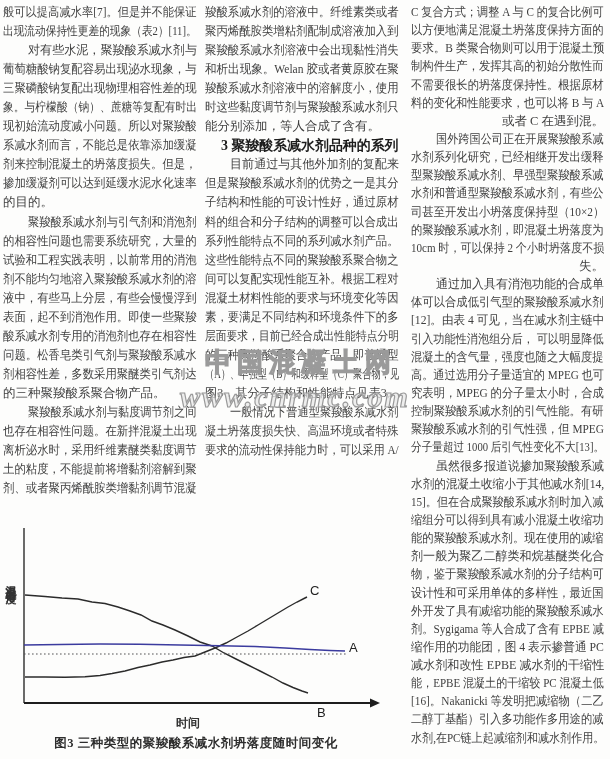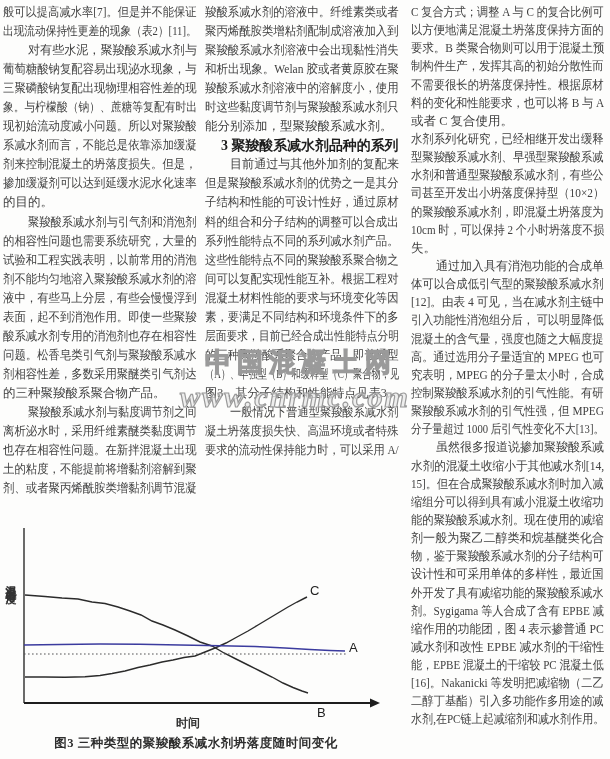--- a/index.html
+++ b/index.html
@@ -4,21 +4,21 @@
 <style>
   html,body{margin:0;padding:0;}
   body{
     width:610px;height:759px;position:relative;overflow:hidden;
     background:#fdfdfc;color:#3f3f3f;
     font-family:"Liberation Serif","DejaVu Serif",serif;
   }
   .col{position:absolute;top:3px;}
   .col-left{left:3px;width:194px;}
   .col-mid{left:205px;width:194px;}
-  .col-right{left:411px;width:193px;}
+  .col-right{left:411px;width:193px;text-align:right;}
   .line{
     height:19.05px;line-height:19.05px;font-size:12.5px;
     overflow:hidden;white-space:nowrap;color:#3f3f3f;
   }
   .col-right .line{height:18.15px;line-height:18.15px;}
   .line>span{display:inline-block;white-space:nowrap;vertical-align:top;}
   .ind{padding-left:25px;}
   .head{font-weight:bold;font-size:14px;color:#1d1d1d;}
   .head.ind{padding-left:16px;}
   
@@ -60,33 +60,33 @@
     <div class="line"><span style="transform-origin: left center; transform: scaleX(0.910798);">的相容性问题也需要系统研究，大量的</span></div>
     <div class="line"><span style="transform-origin: left center; transform: scaleX(0.910798);">试验和工程实践表明，以前常用的消泡</span></div>
     <div class="line"><span style="transform-origin: left center; transform: scaleX(0.910798);">剂不能均匀地溶入聚羧酸系减水剂的溶</span></div>
     <div class="line"><span style="transform-origin: left center; transform: scaleX(0.910798);">液中，有些马上分层，有些会慢慢浮到</span></div>
     <div class="line"><span style="transform-origin: left center; transform: scaleX(0.910798);">表面，起不到消泡作用。即使一些聚羧</span></div>
     <div class="line"><span style="transform-origin: left center; transform: scaleX(0.910798);">酸系减水剂专用的消泡剂也存在相容性</span></div>
     <div class="line"><span style="transform-origin: left center; transform: scaleX(0.910798);">问题。松香皂类引气剂与聚羧酸系减水</span></div>
     <div class="line"><span style="transform-origin: left center; transform: scaleX(0.910798);">剂相容性差，多数采用聚醚类引气剂达</span></div>
     <div class="line end"><span>的三种聚羧酸系聚合物产品。</span></div>
     <div class="line ind"><span style="transform-origin: left center; transform: scaleX(0.898936);">聚羧酸系减水剂与黏度调节剂之间</span></div>
+    <div class="line"><span style="transform-origin: left center; transform: scaleX(0.910798);">也存在相容性问题。在新拌混凝土出现</span></div>
     <div class="line"><span style="transform-origin: left center; transform: scaleX(0.910798);">离析泌水时，采用纤维素醚类黏度调节</span></div>
-    <div class="line"><span style="transform-origin: left center; transform: scaleX(0.910798);">也存在相容性问题。在新拌混凝土出现</span></div>
     <div class="line"><span style="transform-origin: left center; transform: scaleX(0.910798);">土的粘度，不能提前将增黏剂溶解到聚</span></div>
     <div class="line"><span style="transform-origin: left center; transform: scaleX(0.910798);">剂、或者聚丙烯酰胺类增黏剂调节混凝</span></div>
   </div>
 <div class="col col-mid">
     <div class="line"><span style="transform-origin: left center; transform: scaleX(0.910798);">羧酸系减水剂的溶液中。纤维素类或者</span></div>
     <div class="line"><span style="transform-origin: left center; transform: scaleX(0.910798);">聚丙烯酰胺类增粘剂配制成溶液加入到</span></div>
     <div class="line"><span style="transform-origin: left center; transform: scaleX(0.910798);">聚羧酸系减水剂溶液中会出现黏性消失</span></div>
     <div class="line"><span style="transform-origin: left center; transform: scaleX(0.92381);">和析出现象。Welan 胶或者黄原胶在聚</span></div>
     <div class="line"><span style="transform-origin: left center; transform: scaleX(0.910798);">羧酸系减水剂溶液中的溶解度小，使用</span></div>
     <div class="line"><span style="transform-origin: left center; transform: scaleX(0.910798);">时这些黏度调节剂与聚羧酸系减水剂只</span></div>
-    <div class="line end"><span>能分别添加，型聚羧酸系减水剂。</span></div>
+    <div class="line end"><span>能分别添加，等人合成了含有。</span></div>
     <div class="line ind head"><span style="transform-origin: left center; transform: scaleX(0.994413);">3  聚羧酸系减水剂品种的系列</span></div>
     <div class="line ind"><span style="transform-origin: left center; transform: scaleX(0.965714);">目前通过与其他外加剂的复配来</span></div>
     <div class="line"><span style="transform-origin: left center; transform: scaleX(0.910798);">但是聚羧酸系减水剂的优势之一是其分</span></div>
     <div class="line"><span style="transform-origin: left center; transform: scaleX(0.910798);">子结构和性能的可设计性好，通过原材</span></div>
     <div class="line"><span style="transform-origin: left center; transform: scaleX(0.910798);">料的组合和分子结构的调整可以合成出</span></div>
     <div class="line"><span style="transform-origin: left center; transform: scaleX(0.910798);">系列性能特点不同的系列减水剂产品。</span></div>
     <div class="line"><span style="transform-origin: left center; transform: scaleX(0.910798);">这些性能特点不同的聚羧酸系聚合物之</span></div>
     <div class="line"><span style="transform-origin: left center; transform: scaleX(0.910798);">间可以复配实现性能互补。根据工程对</span></div>
     <div class="line"><span style="transform-origin: left center; transform: scaleX(0.910798);">混凝土材料性能的要求与环境变化等因</span></div>
     <div class="line"><span style="transform-origin: left center; transform: scaleX(0.910798);">素，要满足不同结构和环境条件下的多</span></div>
@@ -98,21 +98,22 @@
     <div class="line"><span style="transform-origin: left center; transform: scaleX(0.910798);">凝土坍落度损失快、高温环境或者特殊</span></div>
     <div class="line end"><span style="transform-origin: left center; transform: scaleX(0.898148);">要求的流动性保持能力时，可以采用 A/</span></div>
   </div>
 <div class="col col-right">
     <div class="line"><span style="transform-origin: left center; transform: scaleX(0.893519);">C 复合方式；调整 A 与 C 的复合比例可</span></div>
     <div class="line"><span style="transform-origin: left center; transform: scaleX(0.906103);">以方便地满足混凝土坍落度保持方面的</span></div>
     <div class="line"><span style="transform-origin: left center; transform: scaleX(0.914692);">要求。B 类聚合物则可以用于混凝土预</span></div>
     <div class="line"><span style="transform-origin: left center; transform: scaleX(0.906103);">制构件生产，发挥其高的初始分散性而</span></div>
     <div class="line"><span style="transform-origin: left center; transform: scaleX(0.906103);">不需要很长的坍落度保持性。根据原材</span></div>
     <div class="line"><span style="transform-origin: left center; transform: scaleX(0.901869);">料的变化和性能要求，也可以将 B 与 A</span></div>
-    <div class="line end"><span>或者 C 复合使用。</span></div>
+    <div class="line end"><span>或者 C 在遇到混。</span></div>
+    <div class="line ind"><span style="transform-origin: left center; transform: scaleX(0.893617);">国外跨国公司正在开展聚羧酸系减</span></div>
     <div class="line"><span style="transform-origin: left center; transform: scaleX(0.906103);">水剂系列化研究，已经相继开发出缓释</span></div>
     <div class="line"><span style="transform-origin: left center; transform: scaleX(0.906103);">型聚羧酸系减水剂、早强型聚羧酸系减</span></div>
     <div class="line"><span style="transform-origin: left center; transform: scaleX(0.906103);">水剂和普通型聚羧酸系减水剂，有些公</span></div>
     <div class="line"><span style="transform-origin: left center; transform: scaleX(0.906103);">司甚至开发出小坍落度保持型（10×2）</span></div>
     <div class="line"><span style="transform-origin: left center; transform: scaleX(0.906103);">的聚羧酸系减水剂，即混凝土坍落度为</span></div>
     <div class="line"><span style="transform-origin: left center; transform: scaleX(0.885321);">10cm 时，可以保持 2 个小时坍落度不损</span></div>
     <div class="line end"><span>失。</span></div>
     <div class="line ind"><span style="transform-origin: left center; transform: scaleX(0.96);">通过加入具有消泡功能的合成单</span></div>
     <div class="line"><span style="transform-origin: left center; transform: scaleX(0.906103);">体可以合成低引气型的聚羧酸系减水剂</span></div>
     <div class="line"><span style="transform-origin: left center; transform: scaleX(0.927885);">[12]。由表 4 可见，当在减水剂主链中</span></div>

